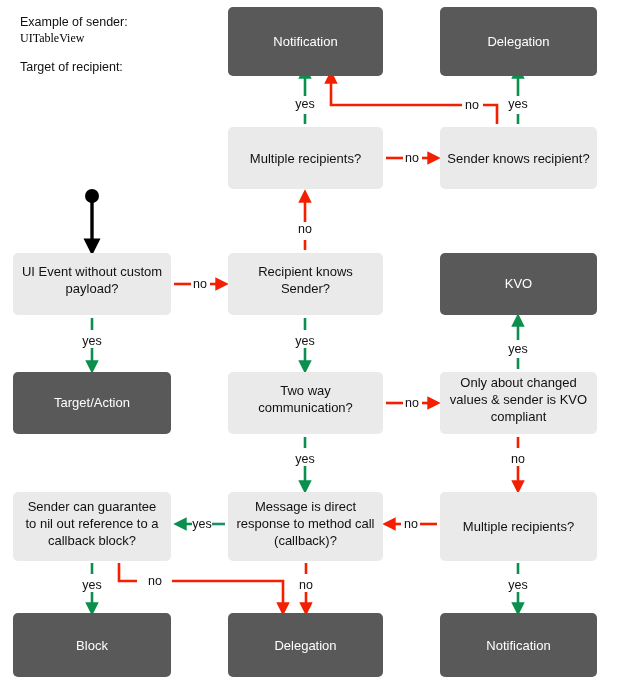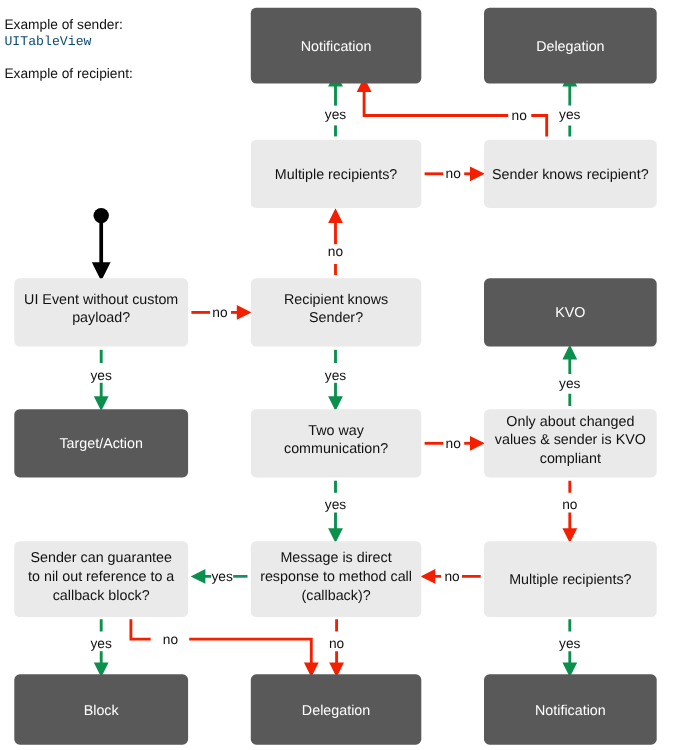--- a/index.html
+++ b/index.html
@@ -1,32 +1,32 @@
 <!DOCTYPE html>
 <html><head>
 <meta charset="utf-8">
 <style>
   html,body{margin:0;padding:0;background:#ffffff;}
   body{width:621px;height:682px;font-family:"Liberation Sans",sans-serif;overflow:hidden;position:relative;}
   #chart{position:absolute;left:0;top:0;width:621px;height:682px;}
-  .legend{position:absolute;left:4px;top:14px;width:210px;}
+  .legend{position:absolute;left:20px;top:14px;width:210px;}
   .legend-line{font-size:12.5px;color:#111;line-height:16px;white-space:nowrap;}
-  .legend-code{font-family:Liberation Mono, monospace;font-size:12px;color:#0c4a6e;line-height:17px;white-space:nowrap;}
+  .legend-code{font-family:Liberation Serif, serif;font-size:12px;color:#000000;line-height:17px;white-space:nowrap;}
   .legend-gap{height:12px;}
   .box-label{font-size:13px;line-height:16px;text-align:center;}
   .edge-label{font-size:12.5px;}
 </style>
 </head>
 <body>
 
 <div class="legend">
   <div class="legend-line">Example of sender:</div>
   <div class="legend-code">UITableView</div>
   <div class="legend-gap"></div>
-  <div class="legend-line">Example of recipient:</div>
+  <div class="legend-line">Target of recipient:</div>
 </div>
 
 <svg id="chart" viewBox="0 0 621 682">
   <defs>
     <marker id="ah-green" viewBox="0 0 12 12" refX="6" refY="6" markerWidth="6.2" markerHeight="6.2" orient="auto">
       <path d="M1,1 L11,6 L1,11 z" fill="#0a8f4d"></path>
     </marker>
     <marker id="ah-red" viewBox="0 0 12 12" refX="6" refY="6" markerWidth="6.2" markerHeight="6.2" orient="auto">
       <path d="M1,1 L11,6 L1,11 z" fill="#f22000"></path>
     </marker>

